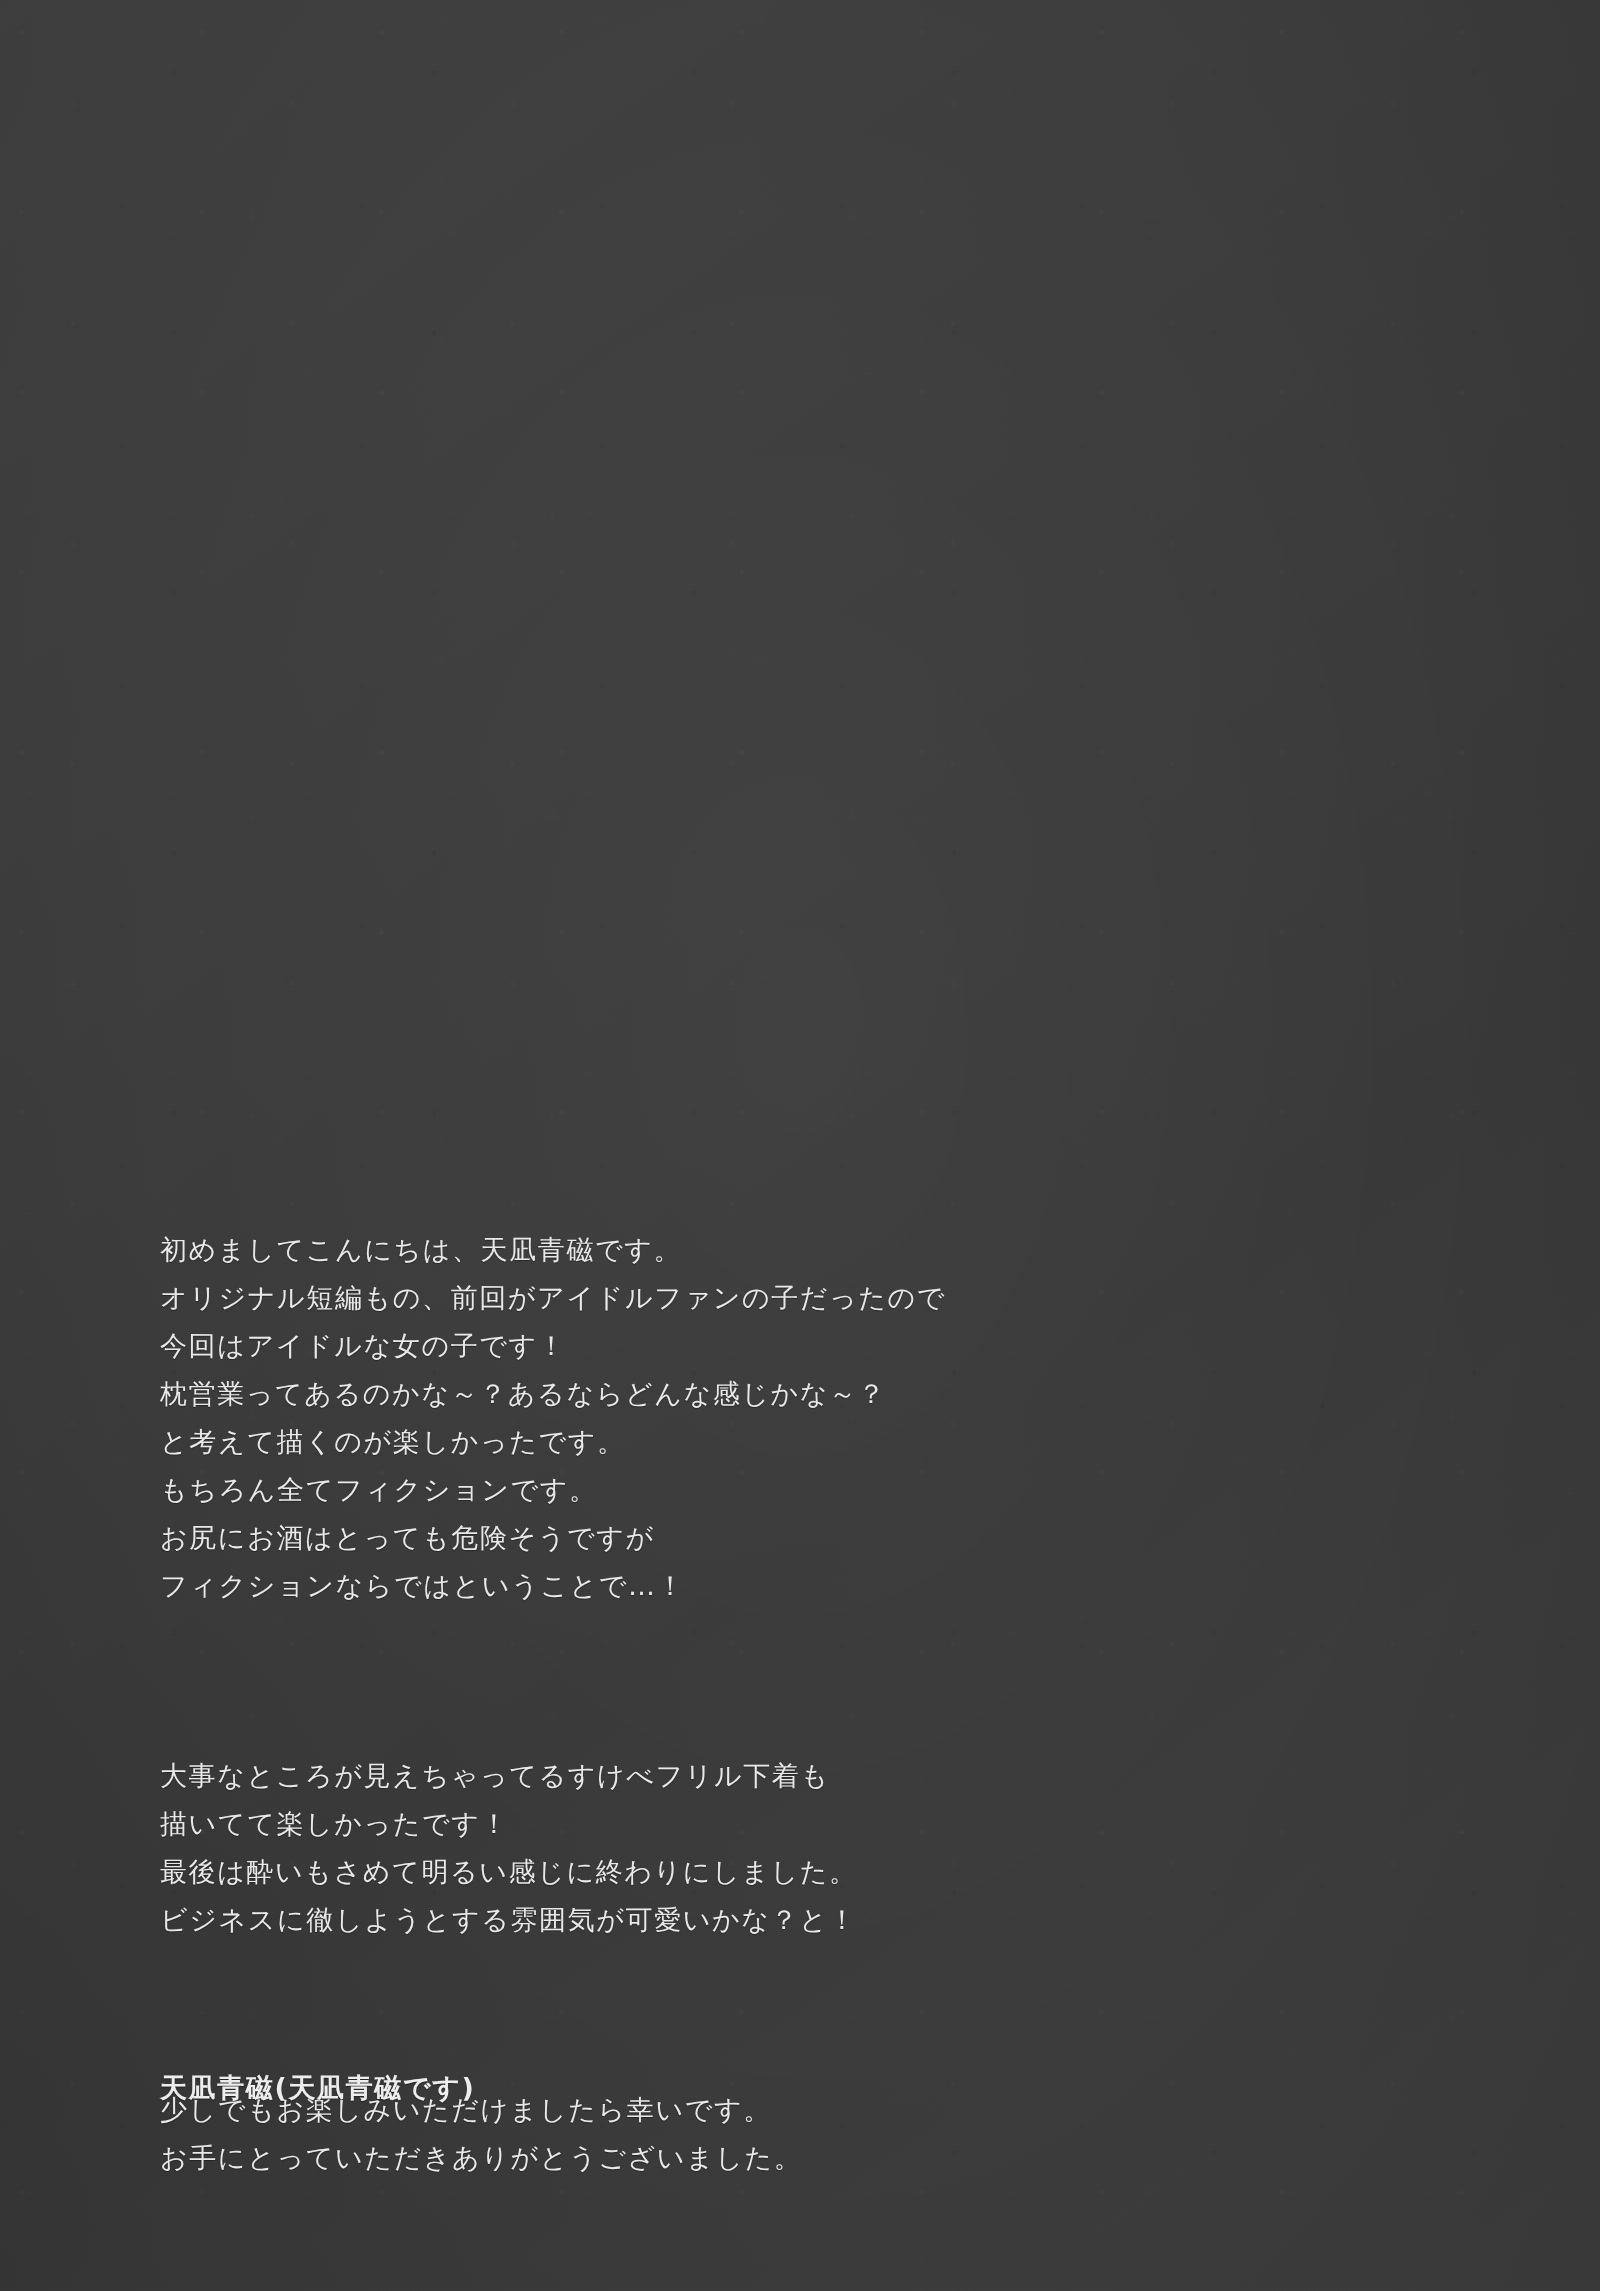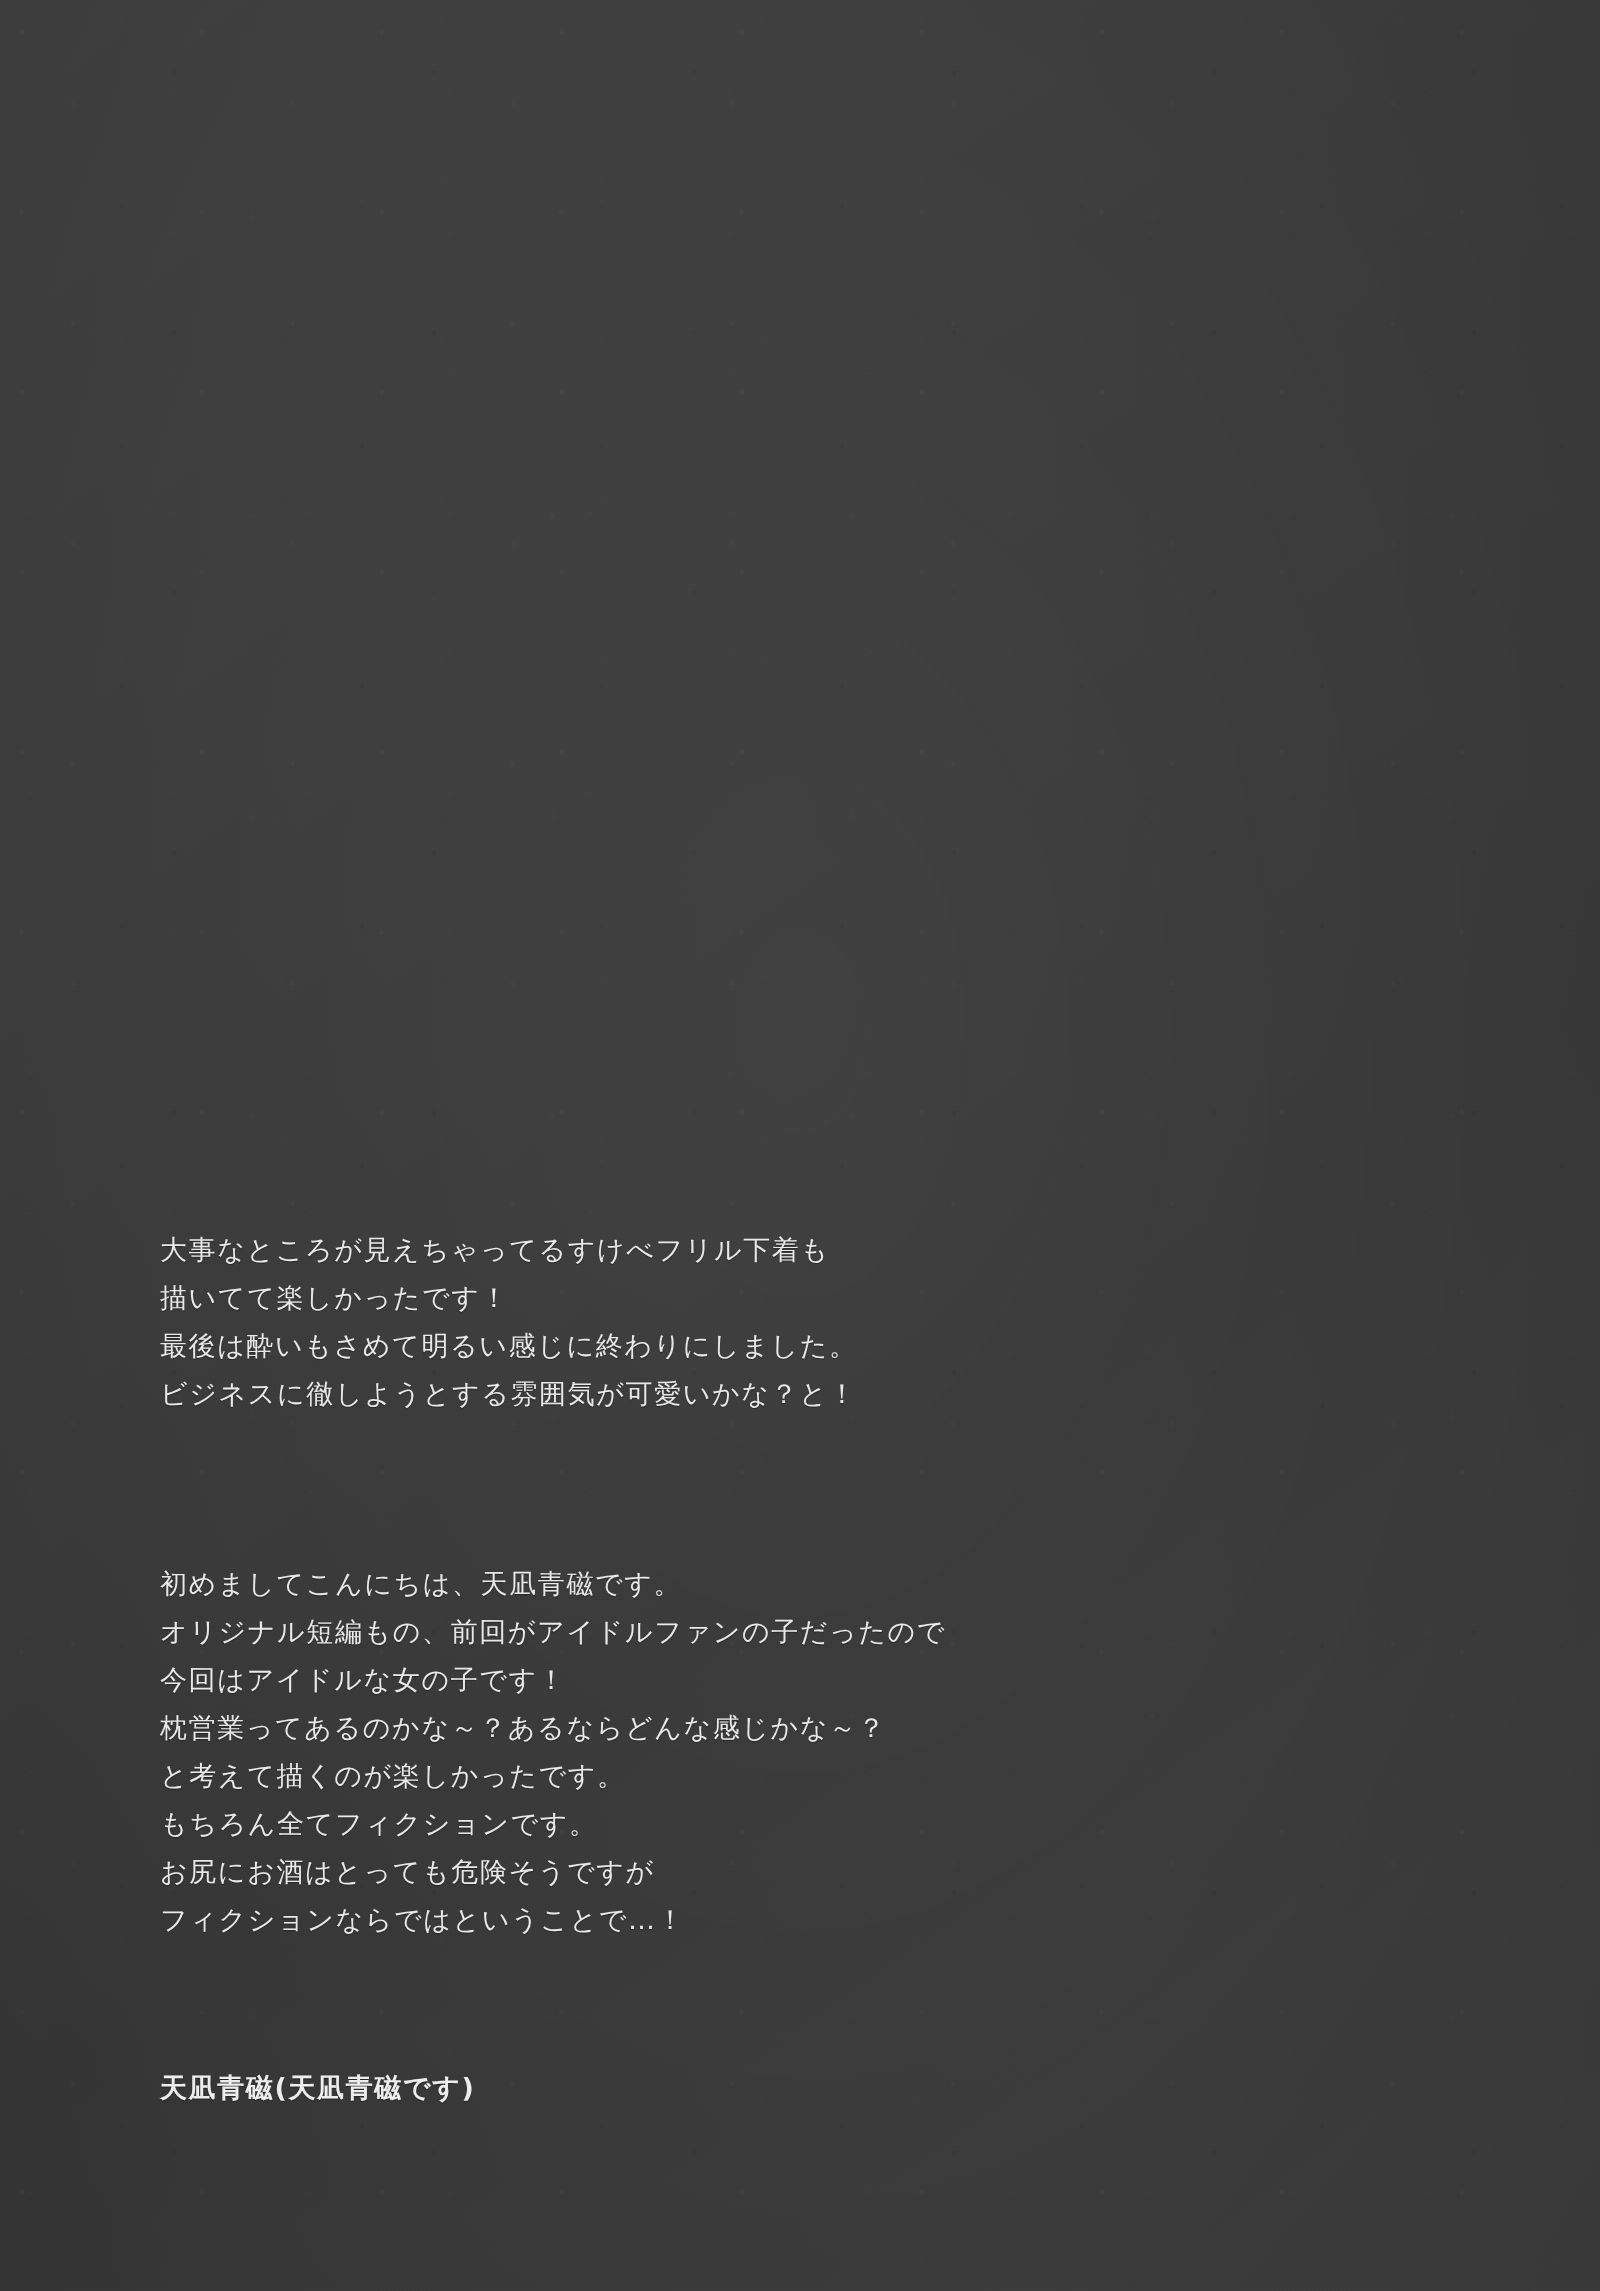--- a/index.html
+++ b/index.html
@@ -78,28 +78,30 @@
   }
 </style>
 </head>
 <body>
 
 <div class="page">
   <div class="grain"></div>
   <div class="vignette"></div>
 
   <div class="afterword">
-    <p class="block">大事なところが見えちゃってるすけべフリル下着も
-描いてて楽しかったです！
-最後は酔いもさめて明るい感じに終わりにしました。
-ビジネスに徹しようとする雰囲気が可愛いかな？と！</p>
     <p class="block">初めましてこんにちは、天凪青磁です。
 オリジナル短編もの、前回がアイドルファンの子だったので
 今回はアイドルな女の子です！
 枕営業ってあるのかな～？あるならどんな感じかな～？
 と考えて描くのが楽しかったです。
 もちろん全てフィクションです。
 お尻にお酒はとっても危険そうですが
 フィクションならではということで…！</p>
+    <p class="block">大事なところが見えちゃってるすけべフリル下着も
+描いてて楽しかったです！
+最後は酔いもさめて明るい感じに終わりにしました。
+ビジネスに徹しようとする雰囲気が可愛いかな？と！</p>
+    <p class="block">少しでもお楽しみいただけましたら幸いです。
+お手にとっていただきありがとうございました。</p>
   </div>
 
   <div class="signature">天凪青磁(天凪青磁です)</div>
 </div>
 
 </body></html>

